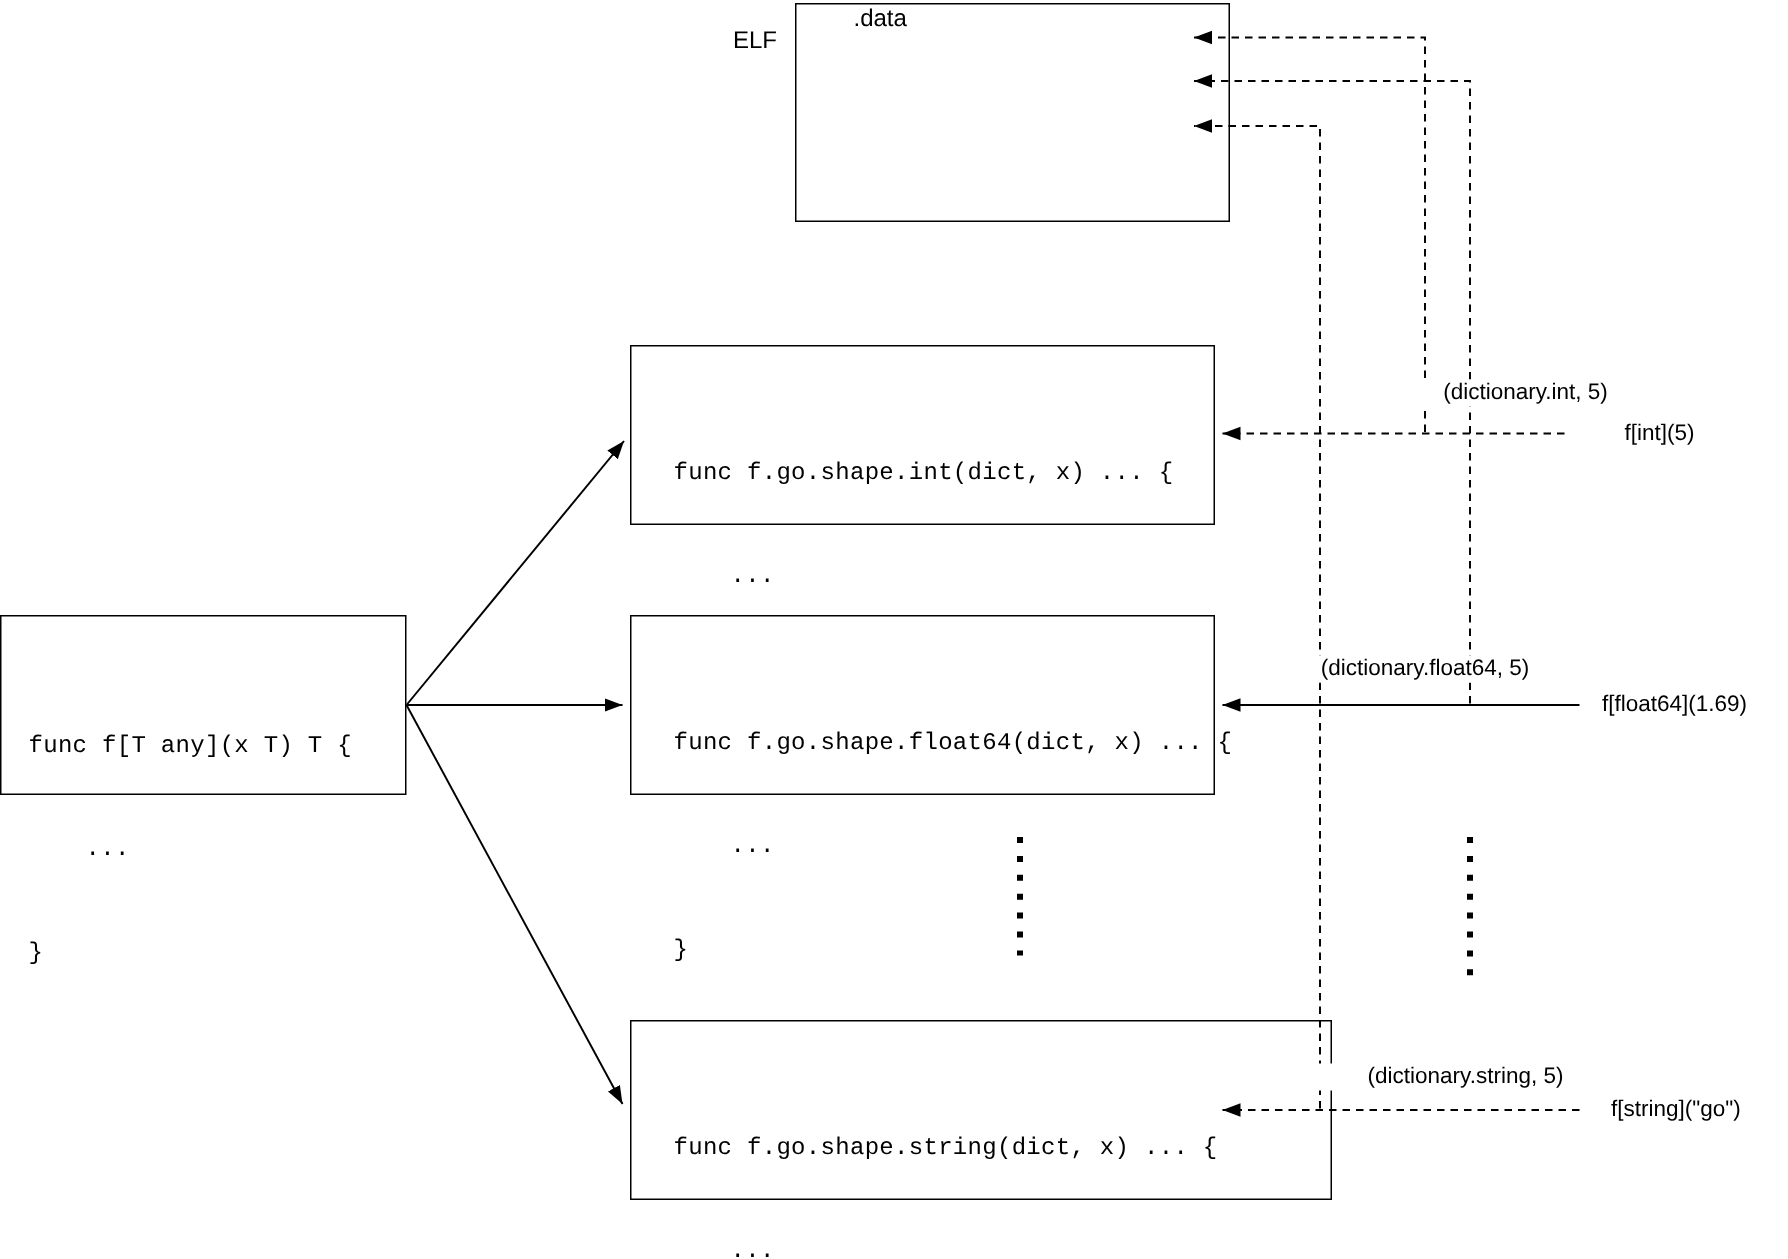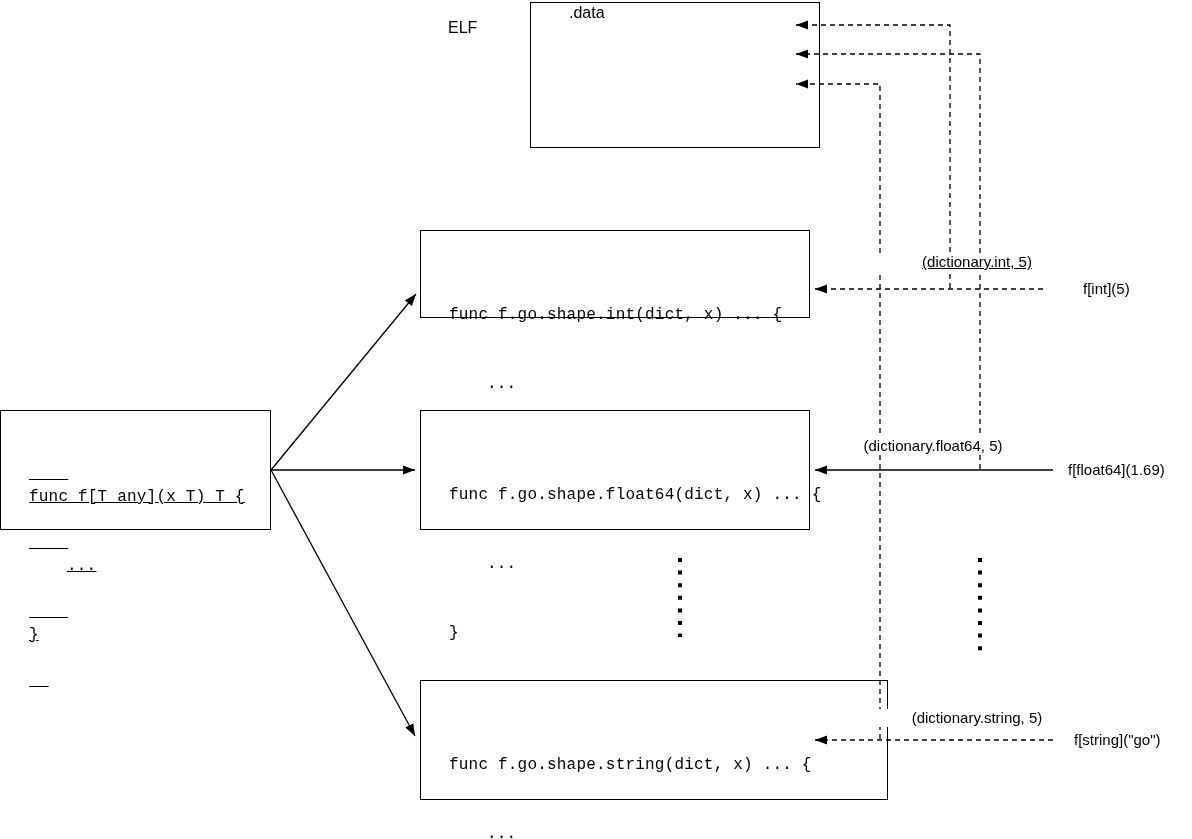--- a/index.html
+++ b/index.html
@@ -19,21 +19,21 @@
     box-sizing: border-box;
     z-index: 1;
   }
   .code {
     font-family: "Liberation Mono", "DejaVu Sans Mono", monospace;
     font-size: 16px;
     line-height: 23px;
     letter-spacing: 0.2px;
     white-space: pre;
   }
-  .pad-generic { padding: 29px 0 0 28px; text-decoration: underline; }
+  .pad-generic { padding: 29px 0 0 18px; }
   .pad-shape   { padding: 27px 0 0 28px; }
   .indent { margin-left: 38px; }
   .dict-rows { position: absolute; left: 590px; top: 10px; width: 200px; z-index: 1; }
   .dict-row {
     box-sizing: border-box;
     height: 30px;
     border: 1.5px solid #000;
     background: #fff;
     text-align: center;
     line-height: 27px;
@@ -60,40 +60,40 @@
     line-height: 18px;
     white-space: nowrap;
     text-align: right;
   }
   .args-label {
     background: #fff;
     text-align: center;
     width: 200px;
     padding: 0 2px;
   }
-  .elf-title { left: 448px; top: 18px; width: 70px; }
+  .elf-title { left: 448px; top: 18px; width: 70px; text-align: right; }
   .data-title { left: 541px; top: 3px; margin-left: 28px; }
 </style>
 </head>
 <body>
 
 <div id="canvas">
 
   <div class="box" style="left:530px; top:2px; width:290px; height:146px;"></div>
 
   <div class="dict-rows">
   </div>
 
   <div class="box code pad-generic" style="left:0px; top:410px; width:271px; height:120px;">
     <div>func f[T any](x T) T {</div>
     <div class="indent">...</div>
     <div>}</div>
   </div>
 
-  <div class="box code pad-shape" style="left:420px; top:230px; width:390px; height:88px;">
+  <div class="box code pad-shape" style="left:420px; top:230px; width:390px; height:120px;">
     <div>func f.go.shape.int(dict, x) ... {</div>
     <div class="indent">...</div>
     <div>}</div>
   </div>
 
   <div class="box code pad-shape" style="left:420px; top:410px; width:390px; height:120px;">
     <div>func f.go.shape.float64(dict, x) ... {</div>
     <div class="indent">...</div>
     <div>}</div>
   </div>
@@ -123,22 +123,22 @@
     <path d="M980,469 L980,54 L796,54" stroke="#000" stroke-width="1.3" fill="none" stroke-dasharray="5,4" marker-end="url(#arrow)"></path>
     <path d="M880,739 L880,84 L796,84" stroke="#000" stroke-width="1.3" fill="none" stroke-dasharray="5,4" marker-end="url(#arrow)"></path>
 
     <path d="M680,558 L680,637" stroke="#000" stroke-width="4" fill="none" stroke-dasharray="4,8.6" stroke-linecap="butt"></path>
     <path d="M980,558 L980,651" stroke="#000" stroke-width="4" fill="none" stroke-dasharray="4,8.6" stroke-linecap="butt"></path>
   </svg>
 
   <div class="label elf-title">ELF</div>
   <div class="label data-title">.data</div>
 
-  <div class="small-label args-label" style="left:875px; top:253px;text-decoration:underline;">(dictionary.int, 5)</div>
+  <div class="small-label args-label" style="left:915px; top:253px;">(dictionary.int, 5)</div>
   <div class="small-label" style="left:1083px; top:280px;">f[int](5)</div>
 
-  <div class="small-label args-label" style="left:831px; top:437px;">(dictionary.float64, 5)</div>
+  <div class="small-label args-label" style="left:848px; top:437px;">(dictionary.float64, 5)</div>
   <div class="small-label" style="left:1068px; top:461px;">f[float64](1.69)</div>
 
   <div class="small-label args-label" style="left:875px; top:709px;">(dictionary.string, 5)</div>
   <div class="small-label" style="left:1074px; top:731px;">f[string]("go")</div>
 
 </div>
 
 </body></html>

